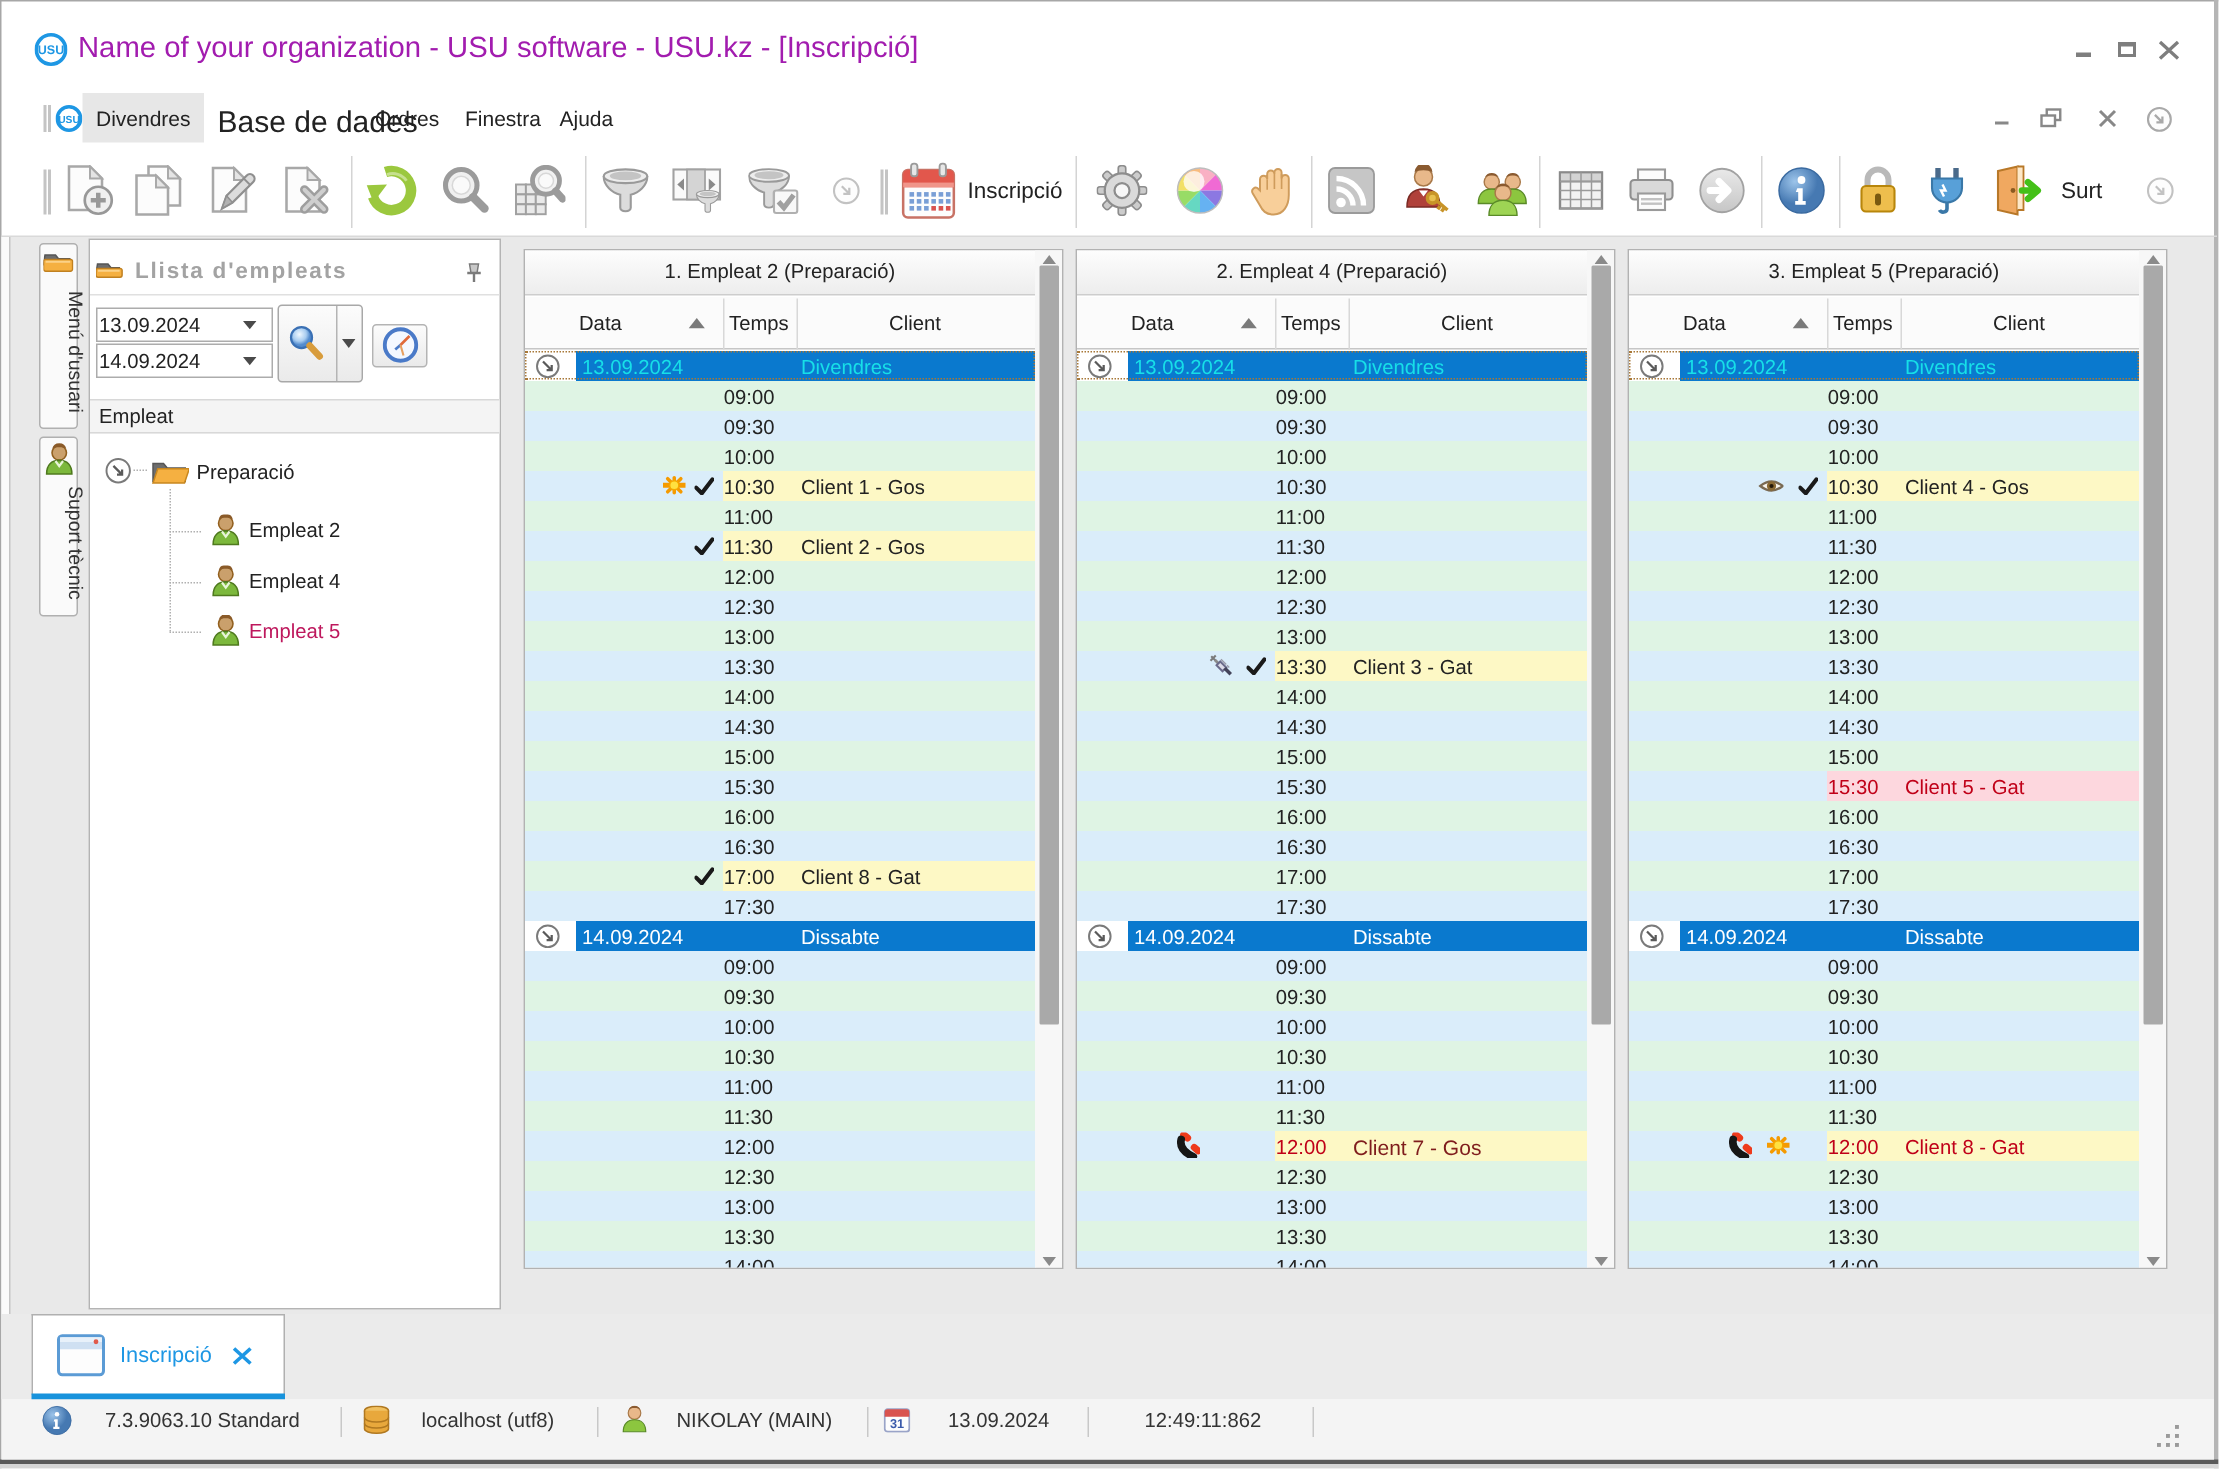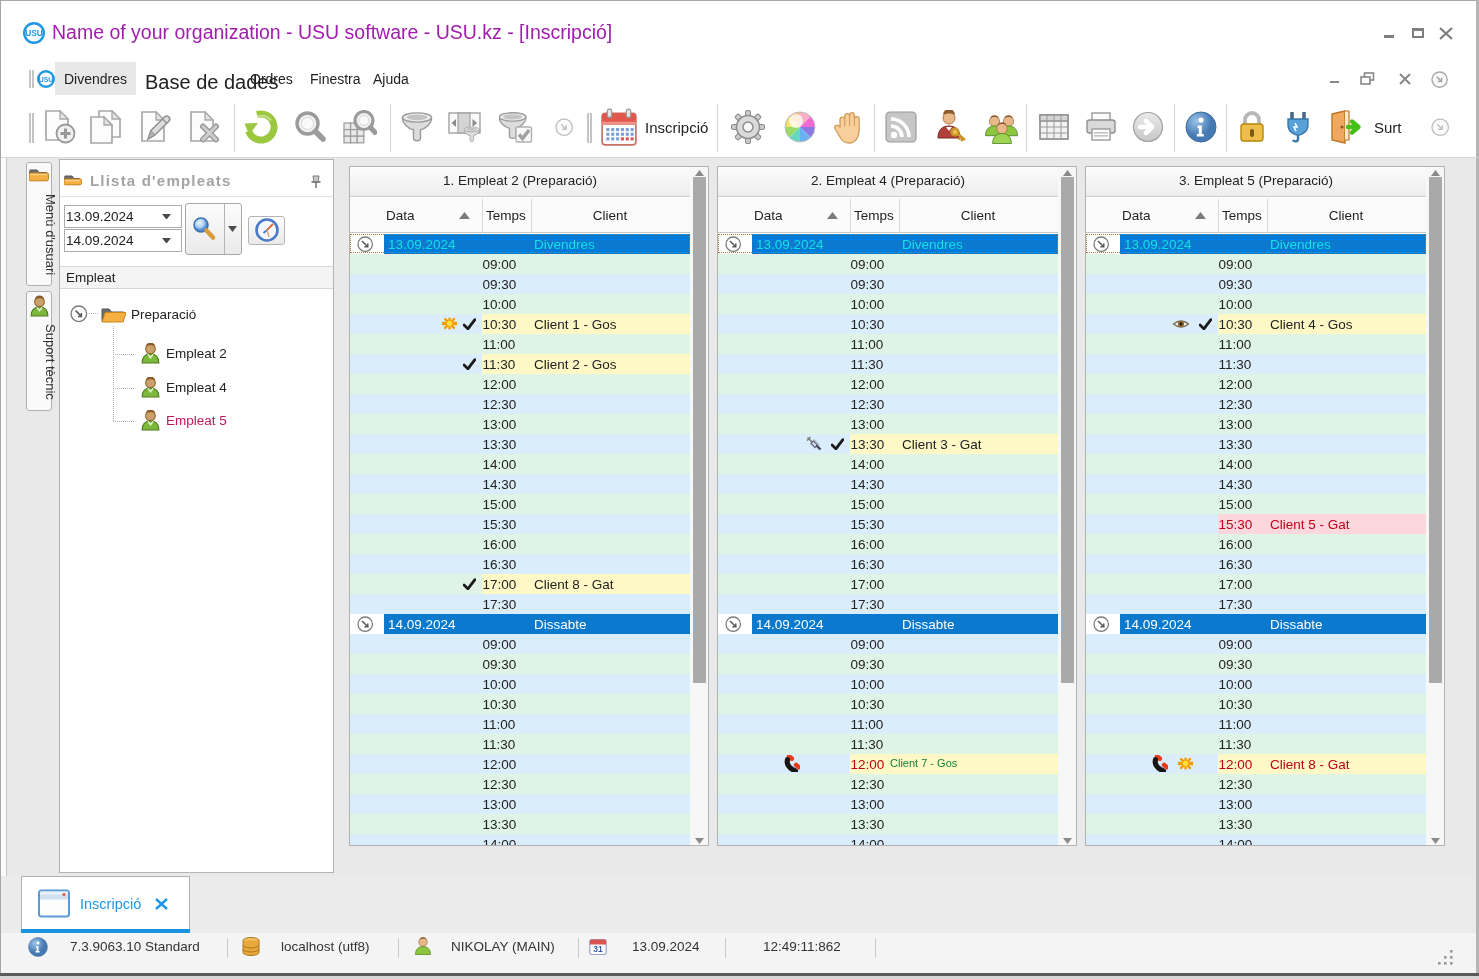--- a/index.html
+++ b/index.html
@@ -661,21 +661,21 @@
 <div class="abs" style="left:0;top:500px;width:341px;height:20px;background:#dff4e4">
       <div class="abs" style="left:132.5px;top:3px;font-size:13.5px;color:#222">11:30</div>
     </div>
 <div class="abs" style="left:0;top:520px;width:341px;height:20px;background:#daedfa">
       <div class="abs" style="left:132px;top:0;width:209px;height:20px;background:#fdf8c5"></div>
       <svg style="position:absolute;left:65px;top:1px" width="17" height="17" viewBox="0 0 16 16">
         <rect x="3.2" y="0.2" width="7.6" height="4.4" rx="2.2" fill="#ee3a1c" transform="rotate(40 7 2.4)"></rect>
         <rect x="9.8" y="8.2" width="7.6" height="4.4" rx="2.2" fill="#ee3a1c" transform="rotate(40 13.6 10.4)"></rect>
         <path d="M4.2,4.4 Q2.6,11 11.8,15.2" stroke="#161616" stroke-width="4.8" fill="none" stroke-linecap="round"></path>
       </svg>
-      <div class="abs" style="left:172px;top:3px;font-size:11px;color:#15803d">Client 7 - Gos</div>
+      <div class="abs" style="left:184px;top:3px;font-size:14px;color:#7f1d1d">Client 7 - Gos</div>
       <div class="abs" style="left:132.5px;top:3px;font-size:13.5px;color:#c00018">12:00</div>
     </div>
 <div class="abs" style="left:0;top:540px;width:341px;height:20px;background:#dff4e4">
       <div class="abs" style="left:132.5px;top:3px;font-size:13.5px;color:#222">12:30</div>
     </div>
 <div class="abs" style="left:0;top:560px;width:341px;height:20px;background:#daedfa">
       <div class="abs" style="left:132.5px;top:3px;font-size:13.5px;color:#222">13:00</div>
     </div>
 <div class="abs" style="left:0;top:580px;width:341px;height:20px;background:#dff4e4">
       <div class="abs" style="left:132.5px;top:3px;font-size:13.5px;color:#222">13:30</div>

